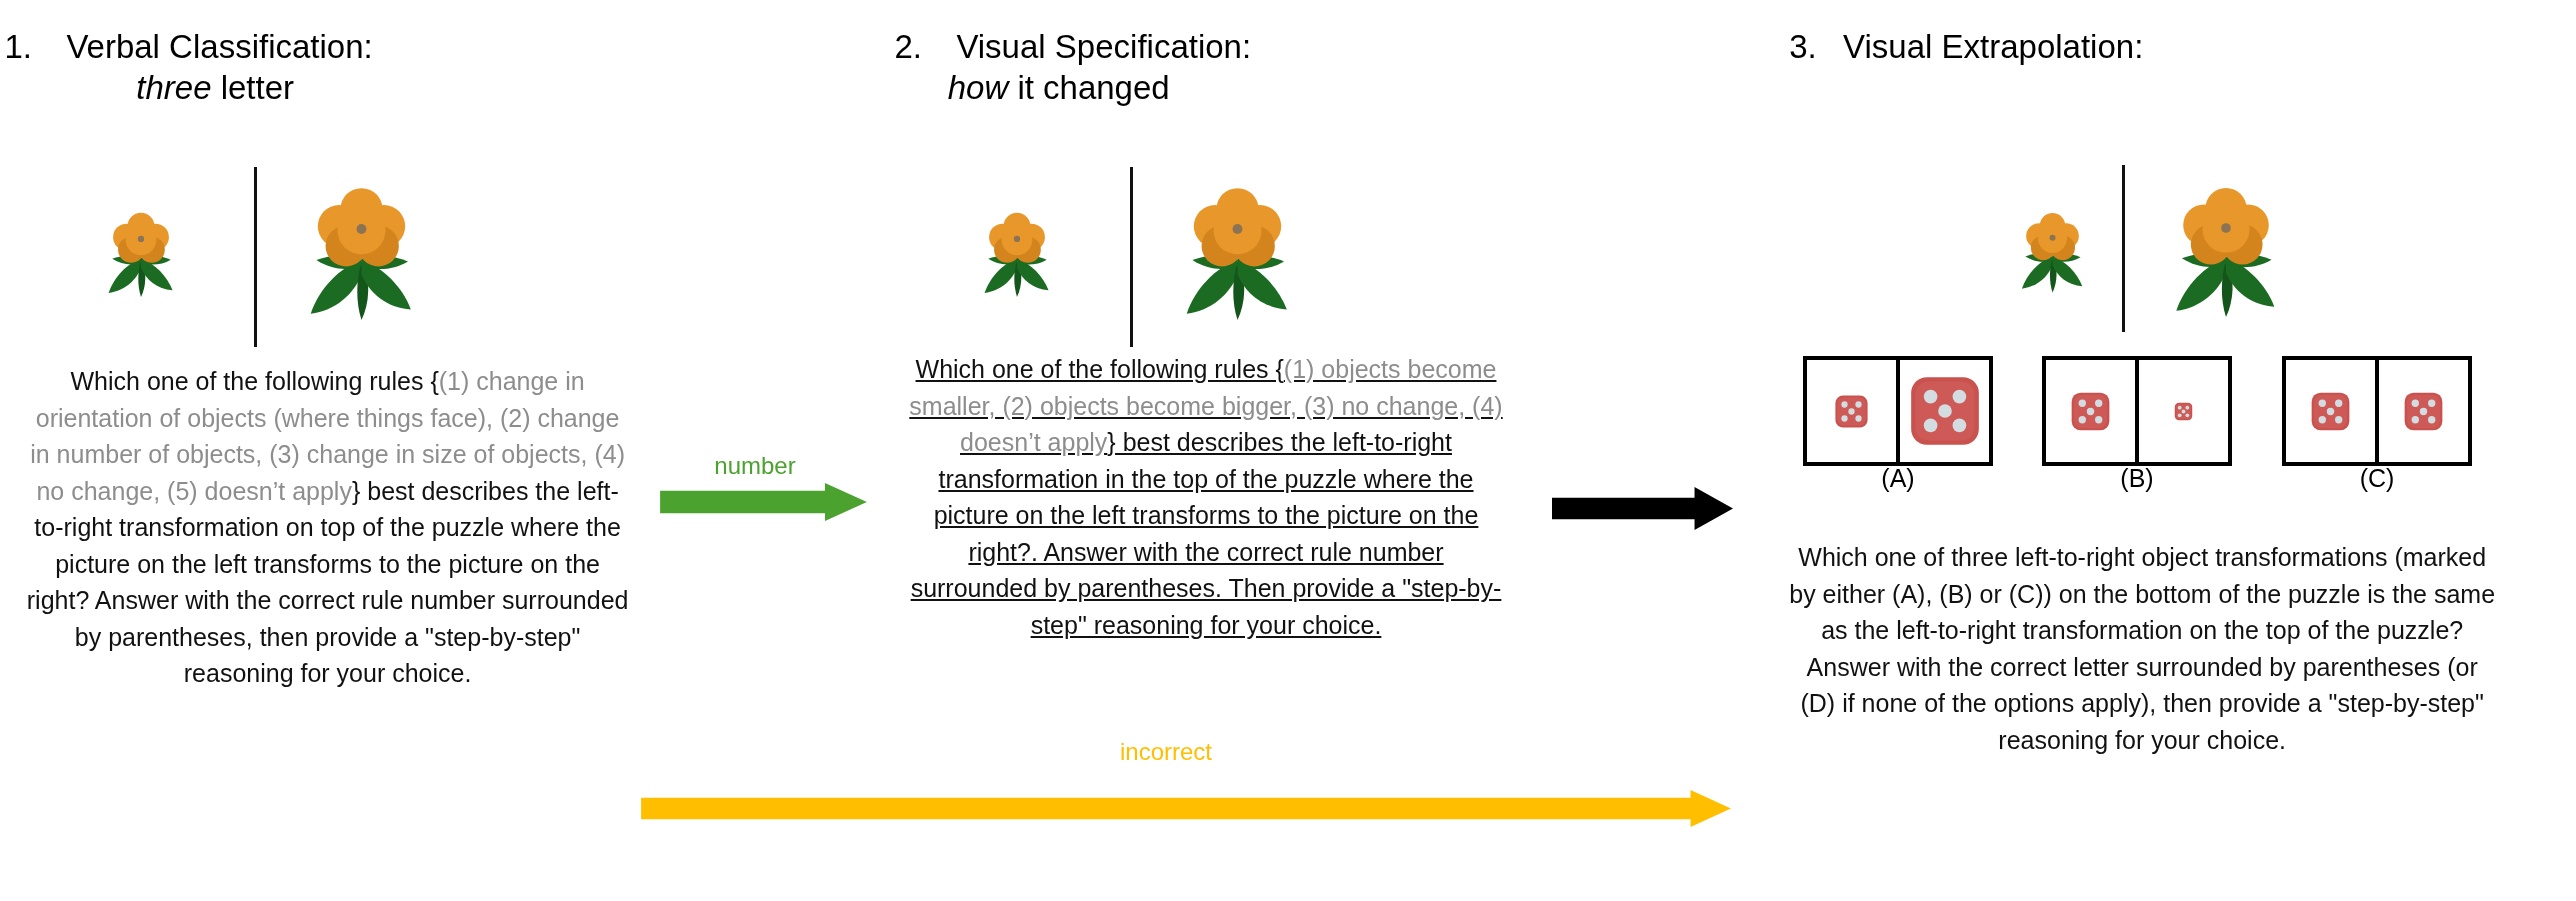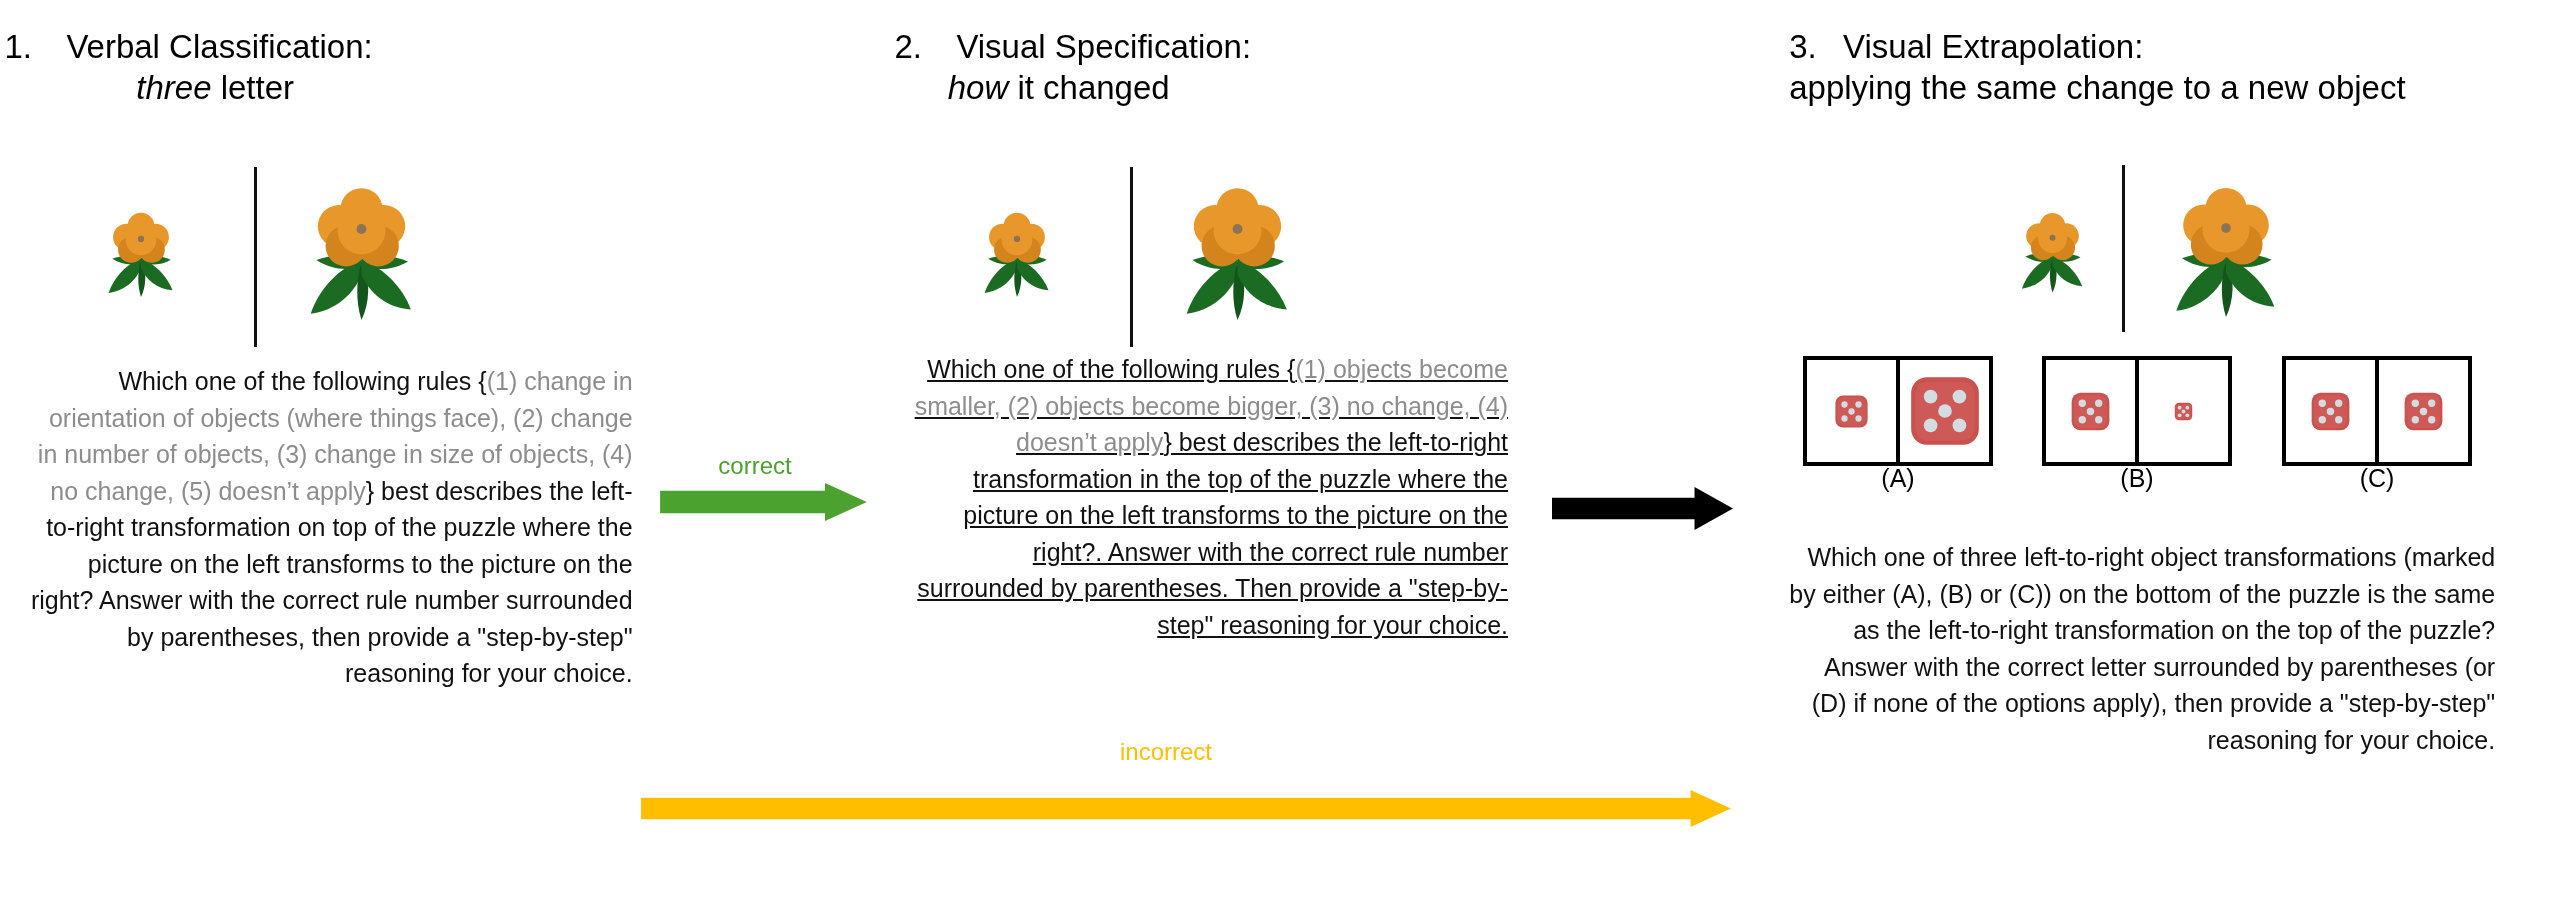--- a/index.html
+++ b/index.html
@@ -36,21 +36,21 @@
     display: inline-block;
   }
   .heading .italic {
     font-style: italic;
   }
   .body-text {
     position: absolute;
     font-size: 25px;
     line-height: 1.46;
     color: #111111;
-    text-align: right;
+    text-align: center;
   }
   .body-text .muted {
     color: #8d8d8d;
   }
 
   
   .stim {
     position: absolute;
   }
   .stim .divider {
@@ -231,21 +231,20 @@
   </div>
 </div>
 
 <div class="panel" style="left:1779px; width:797px;">
 
   <div class="heading" style="left:10.2px; top:27px;">
     <span class="num">3.</span>
     <span style="display:inline-block; width:8px;"></span>
     <span>Visual Extrapolation:</span>
     <br>
-    <span>applying the same change to a new object</span>
   </div>
 
   <div class="stim" style="left:215px; top:164px; width:395px; height:169px;">
     <div class="divider" style="left:128px; top:1.1px; height:167px;"></div>
 
     <div class="flower-wrap" style="left:16px; top:41px; width:85px; height:90px;">
       <svg viewBox="0 0 200 210" xmlns="http://www.w3.org/2000/svg">
         <g>
           <path d="M100 120 C70 130 40 160 28 196 C62 192 90 168 100 140 Z" fill="#1C6B23"></path>
           <path d="M100 122 C92 150 92 180 100 205 C112 180 112 150 104 122 Z" fill="#14551B"></path>
@@ -382,21 +381,21 @@
   <div class="body-text" style="left:10.2px; top:539px; width:706px;">
     <span>Which one of three left-to-right object transformations (marked by either (A), (B) or (C)) on the bottom of the puzzle is the same as the left-to-right transformation on the top of the puzzle? Answer with the correct letter surrounded by parentheses (or (D) if none of the options apply), then provide a "step-by-step" reasoning for your choice.</span>
   </div>
 </div>
 
 <div class="arrow" style="left:659px; top:483px; width:209px; height:38px;">
   <svg width="209" height="38" viewBox="0 0 370 68" xmlns="http://www.w3.org/2000/svg">
     <path d="M0 14 L295 14 L295 0 L370 34 L295 68 L295 54 L0 54 Z" fill="#4BA22E"></path>
   </svg>
 </div>
-<div class="arrow-label" style="left:659px; top:452px; width:192px; color:#4BA22E;">correct</div>
+<div class="arrow-label" style="left:659px; top:452px; width:192px; color:#4BA22E;">number</div>
 
 <div class="arrow" style="left:1552px; top:487px; width:181px; height:43px;">
   <svg width="181" height="43" viewBox="0 0 320 76" xmlns="http://www.w3.org/2000/svg">
     <path d="M0 19 L252 19 L252 0 L320 38 L252 76 L252 57 L0 57 Z" fill="#000000"></path>
   </svg>
 </div>
 <div class="arrow-label" style="left:1552px; top:459px; width:181px; color:#000000;"></div>
 
 <div class="arrow" style="left:637px; top:790px; width:1098px; height:37px;">
   <svg width="1098" height="37" viewBox="0 0 1944 66" xmlns="http://www.w3.org/2000/svg">

